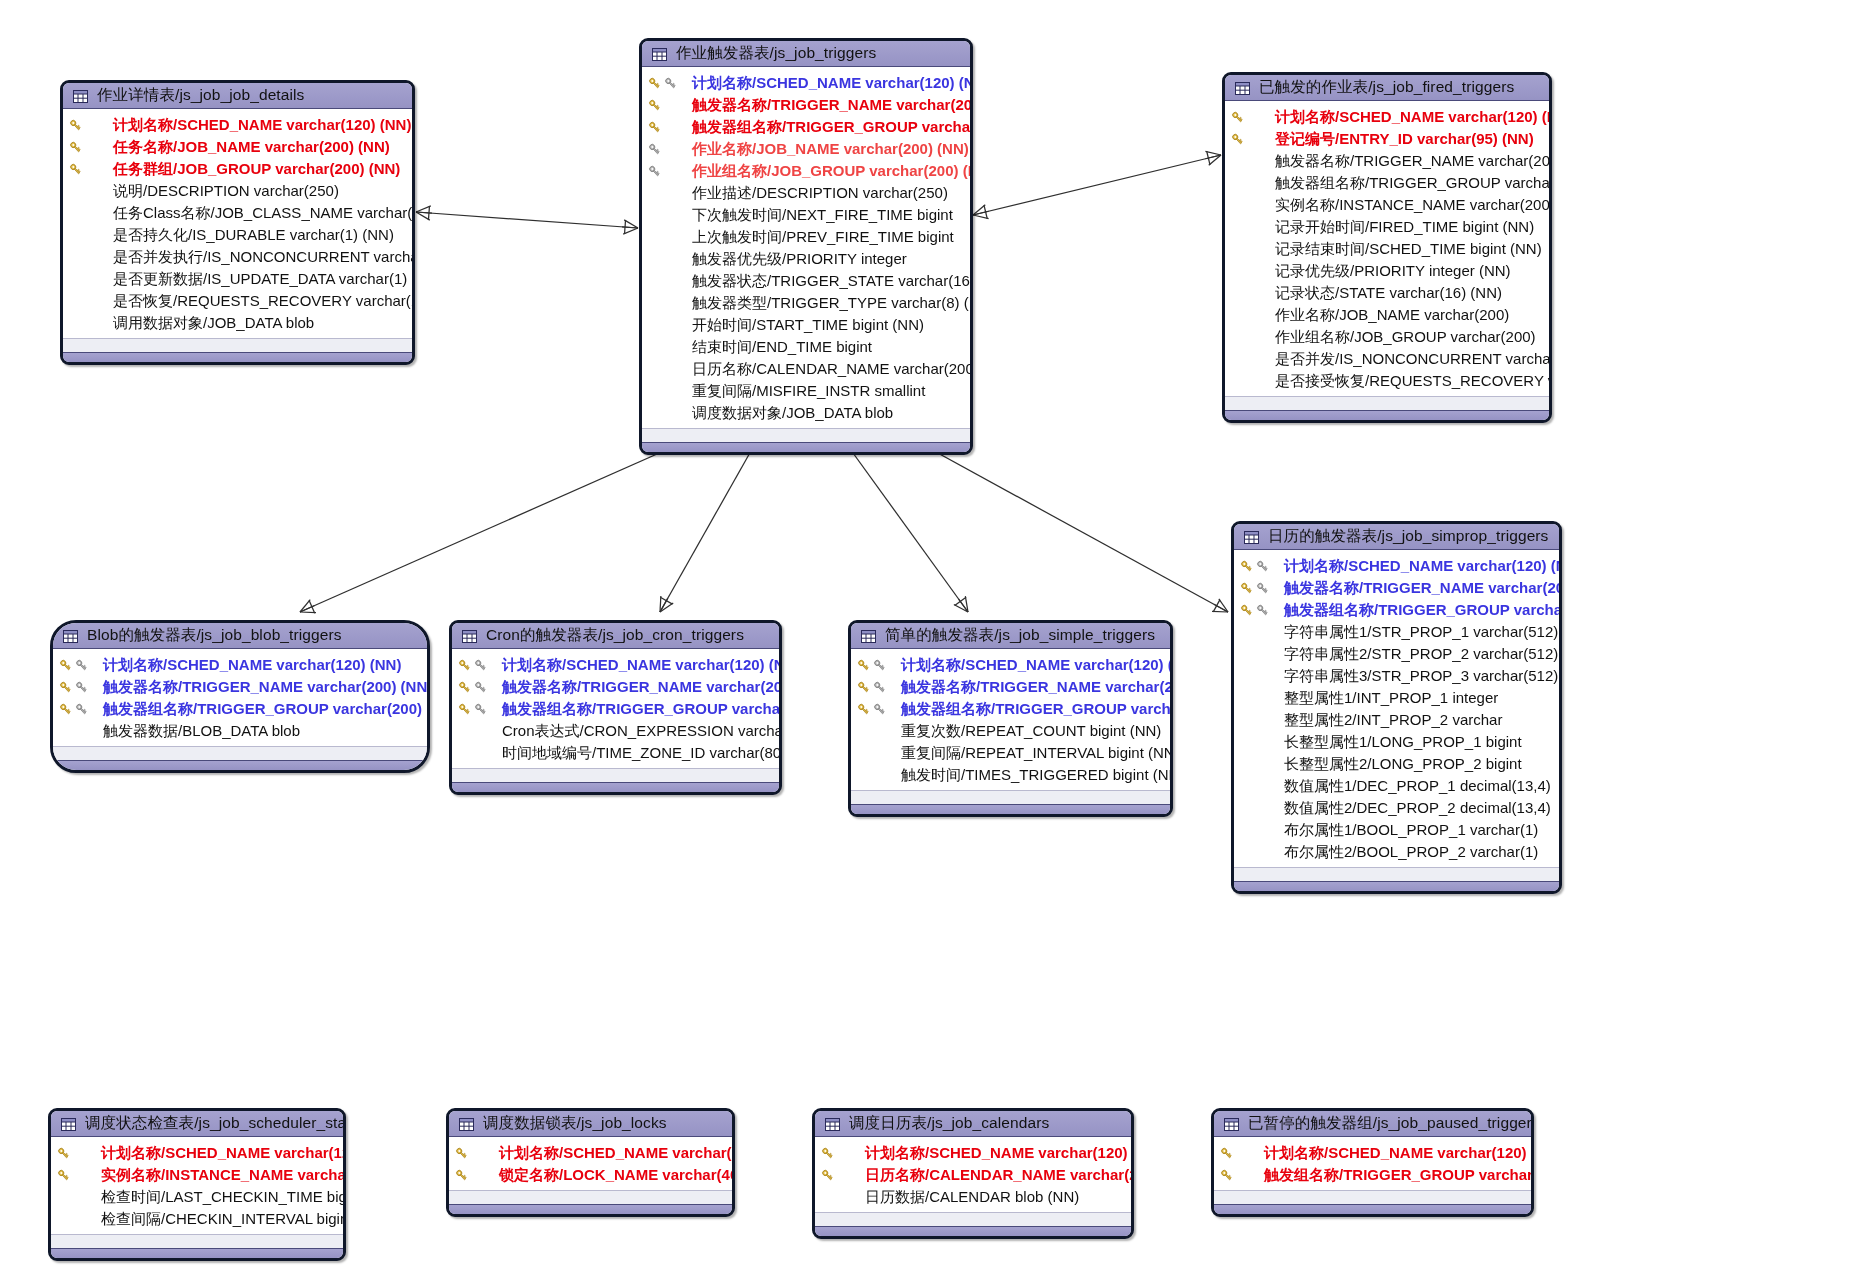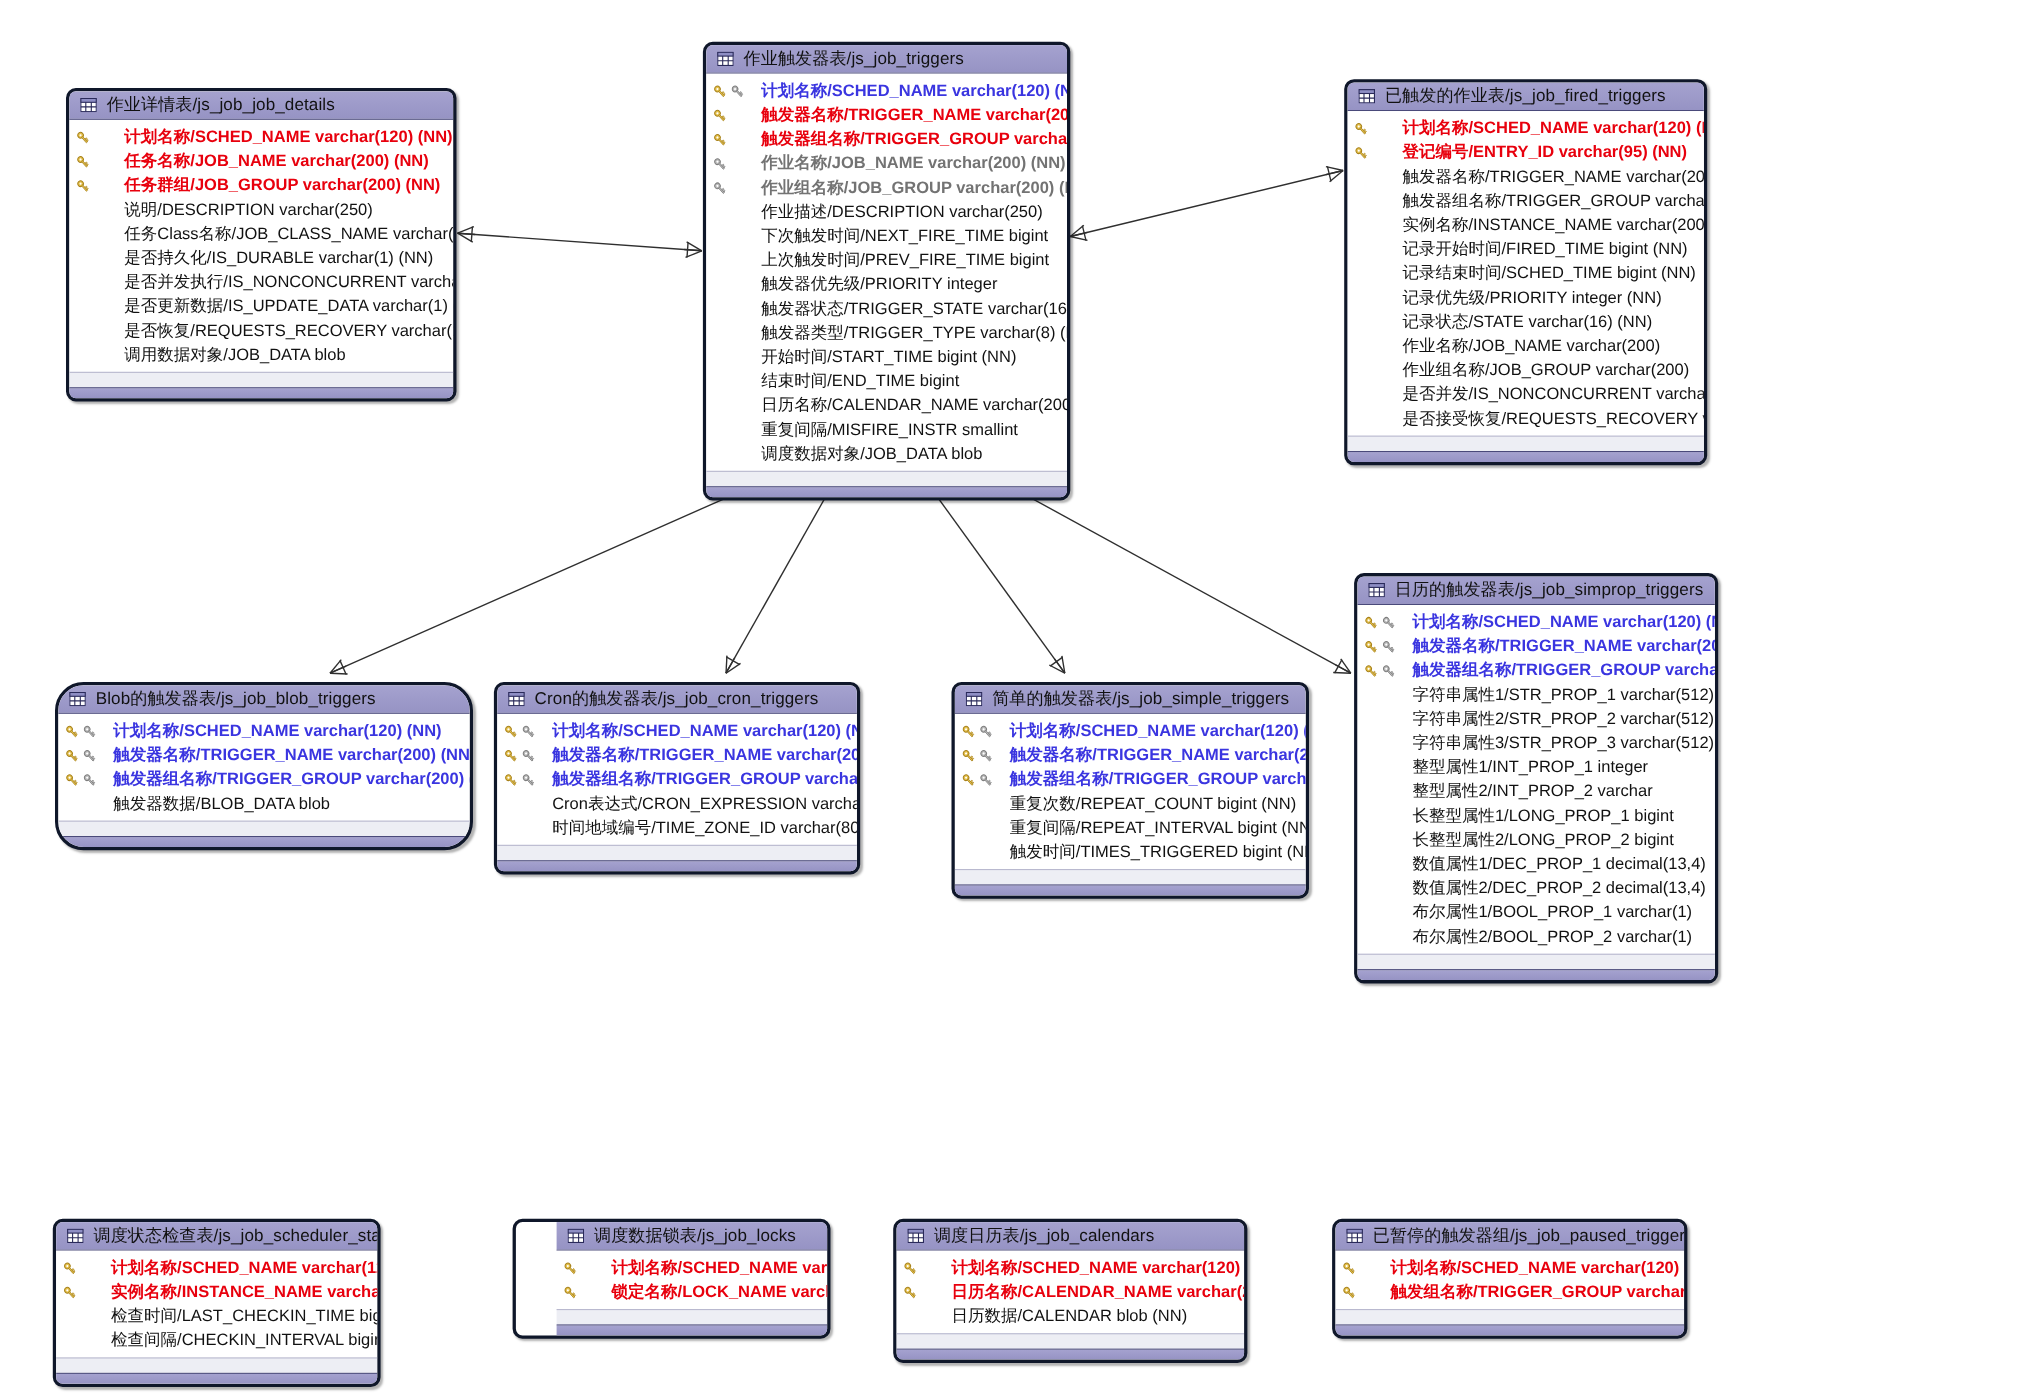--- a/index.html
+++ b/index.html
@@ -26,21 +26,21 @@
   .entity .ftr{height:13px;background:#edeef4;border-top:1px solid #b9b9cf;}
   .entity .ftr2{height:9px;background:#9a97c8;
           background:linear-gradient(to bottom,#a5a2cf 0%,#9693c4 100%);
           border-top:1px solid #4a4a7a;}
 
   .row{display:flex;align-items:center;height:22px;padding:0 10px 0 6px;white-space:nowrap;}
   .keys{width:44px;min-width:44px;display:flex;align-items:center;gap:3px;}
   .attr{font-size:15px;line-height:22px;}
   .c-red{color:#e8000d;font-weight:bold;}
   .c-blue{color:#3a35e0;font-weight:bold;}
-  .c-green{color:#737373;font-weight:bold;}
+  .c-green{color:#ef4444;font-weight:bold;}
   .c-plain{color:#111;font-weight:normal;}
 
   
   .key{width:13px;height:13px;display:inline-block;position:relative;flex:0 0 13px;}
   .key svg{display:block;}
 
   
   .tbl-ico{width:15px;height:13px;flex:0 0 15px;}
 </style>
 </head>
@@ -781,21 +781,21 @@
             <span class="attr c-plain">Cron表达式/CRON_EXPRESSION varchar(120) (NN)</span>
           </div>
           <div class="row">
             <span class="keys"></span>
             <span class="attr c-plain">时间地域编号/TIME_ZONE_ID varchar(80)</span>
           </div>
         </div>
         <div class="ftr"></div>
         <div class="ftr2"></div>
       </div>
-      <div class="entity" style="left: 848px; top: 620px; width: 325px; margin-left: 17px;">
+      <div class="entity" style="left: 848px; top: 620px; width: 325px;">
         <div class="hdr">
           <span class="tbl-ico"><svg width="15" height="13" viewBox="0 0 15 13">
               <rect x="0.5" y="0.5" width="14" height="12" fill="#ffffff" stroke="#2a2a5a"></rect>
               <rect x="0.5" y="0.5" width="14" height="3.5" fill="#8e8ec4" stroke="#2a2a5a"></rect>
               <line x1="5" y1="4" x2="5" y2="12.5" stroke="#2a2a5a"></line>
               <line x1="10" y1="4" x2="10" y2="12.5" stroke="#2a2a5a"></line>
               <line x1="0.5" y1="8.2" x2="14.5" y2="8.2" stroke="#2a2a5a"></line>
             </svg></span>
           <span class="ttl">简单的触发器表/js_job_simple_triggers</span>
         </div>
@@ -946,21 +946,21 @@
             <span class="attr c-plain">检查时间/LAST_CHECKIN_TIME bigint (NN)</span>
           </div>
           <div class="row">
             <span class="keys"></span>
             <span class="attr c-plain">检查间隔/CHECKIN_INTERVAL bigint (NN)</span>
           </div>
         </div>
         <div class="ftr"></div>
         <div class="ftr2"></div>
       </div>
-      <div class="entity" style="left: 466px; top: 1108px; width: 289px; padding-left: 37px;">
+      <div class="entity" style="left: 446px; top: 1108px; width: 289px;">
         <div class="hdr">
           <span class="tbl-ico"><svg width="15" height="13" viewBox="0 0 15 13">
               <rect x="0.5" y="0.5" width="14" height="12" fill="#ffffff" stroke="#2a2a5a"></rect>
               <rect x="0.5" y="0.5" width="14" height="3.5" fill="#8e8ec4" stroke="#2a2a5a"></rect>
               <line x1="5" y1="4" x2="5" y2="12.5" stroke="#2a2a5a"></line>
               <line x1="10" y1="4" x2="10" y2="12.5" stroke="#2a2a5a"></line>
               <line x1="0.5" y1="8.2" x2="14.5" y2="8.2" stroke="#2a2a5a"></line>
             </svg></span>
           <span class="ttl">调度数据锁表/js_job_locks</span>
         </div>

